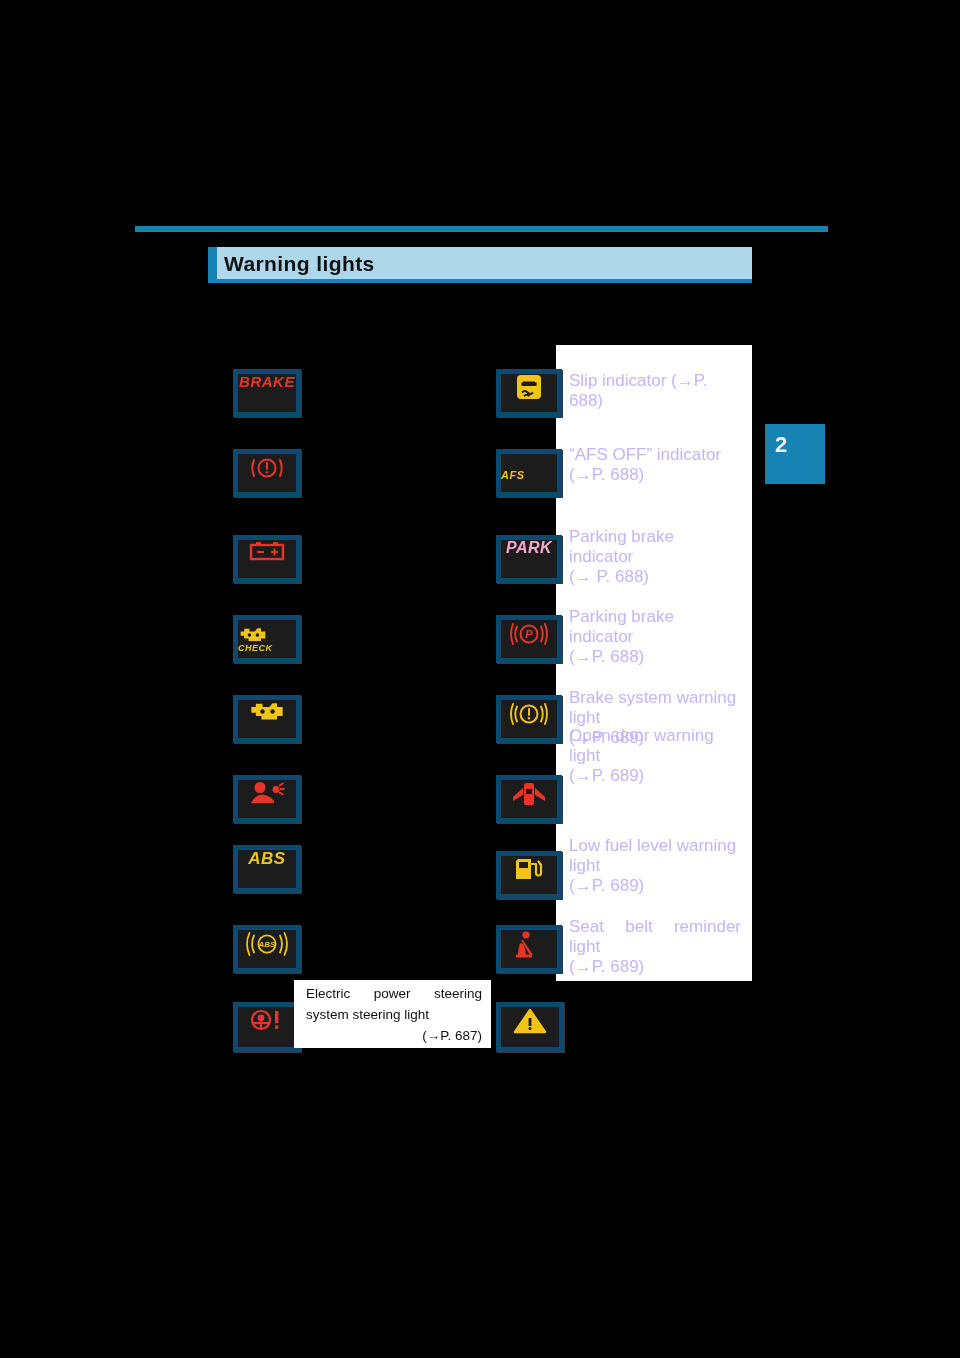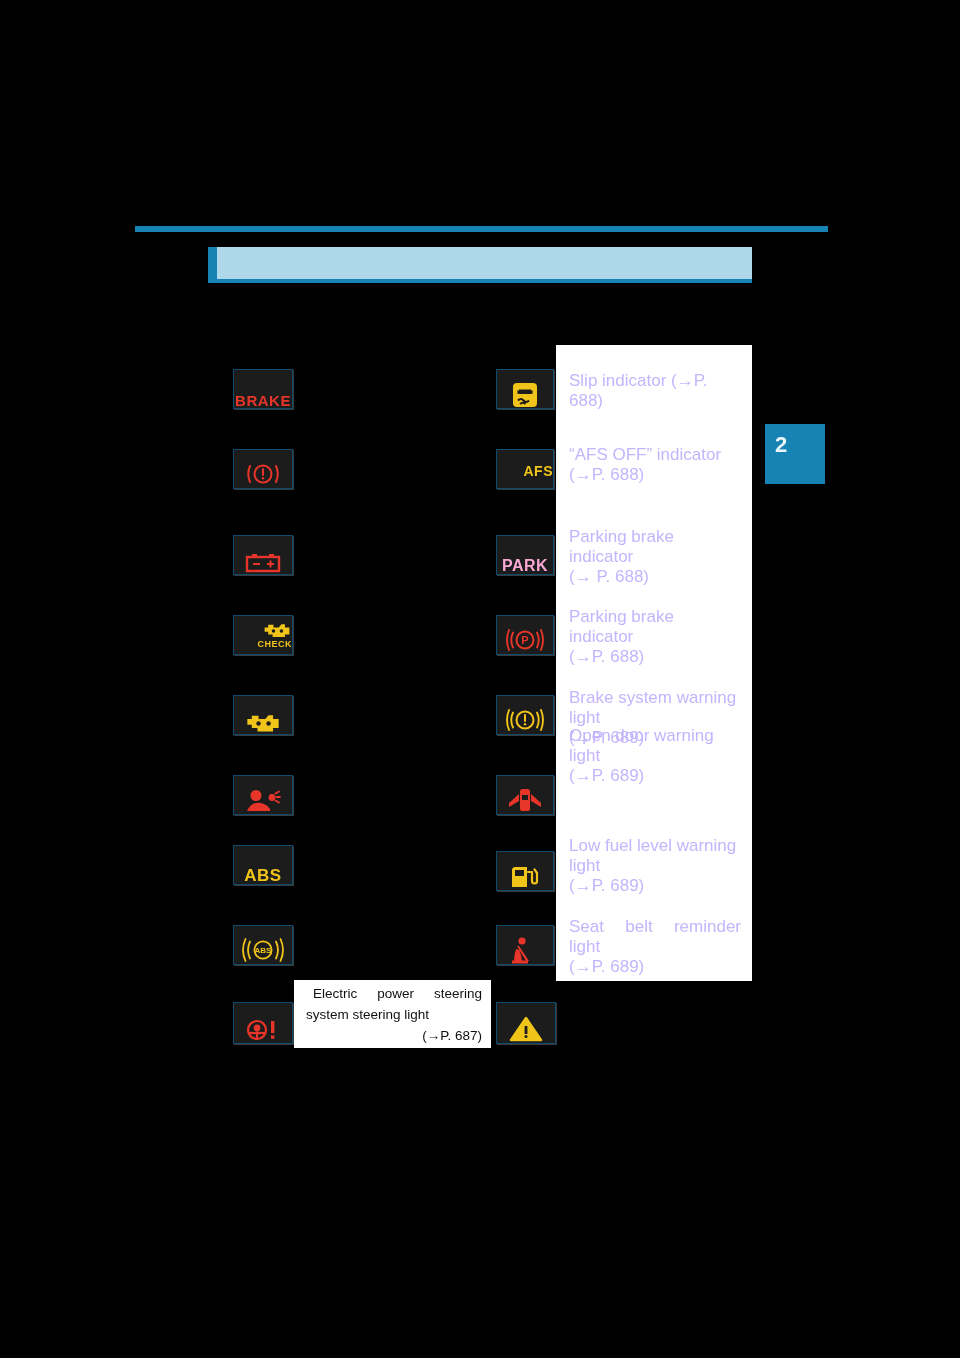--- a/index.html
+++ b/index.html
@@ -33,24 +33,25 @@
   .eps-panel{position:absolute;left:294px;top:980px;width:197px;height:68px;background:#fff;}
   .eps-text{
     position:absolute;left:306px;top:983px;width:176px;
     color:#111;font-size:13.5px;line-height:21px;text-align:justify;
   }
   .eps-text .l3{text-align:right;}
 
   
   .tile{
     position:absolute;background:#1c1c1c;
-    border:1px solid #0c4a6e;
+    border:5px solid #0c4a6e;
     box-shadow:1px 1px 0 #3a3a3a;
-    display:flex;align-items:flex-end;justify-content:center;
+    display:flex;align-items:flex-start;justify-content:center;
     overflow:hidden;
+    font-style:italic;
   }
   .tile-label{font-weight:700;letter-spacing:.5px;line-height:1;}
 
   
   .desc{position:absolute;color:#c4b5fd;font-size:17px;line-height:20px;}
 
   
   .watermark{
     position:absolute;left:683px;top:1318px;
     color:#8a8a8a;font-size:24px;letter-spacing:-.3px;
@@ -58,20 +59,21 @@
 </style>
 </head>
 <body>
 
 <div class="page">
 
   <div class="top-rule"></div>
   <div class="header-bar"></div>
   <div class="header-shadow"></div>
   <div class="header-accent"></div>
+  <div class="header-title">Warning lights</div>
 
   <div class="chapter-tab">
     <span>2</span>
   </div>
 
   <div class="tile" style="left:233px;top:369px;width:58px;height:38px;">
     <span class="tile-label" style="color:#e8352a;font-size:15px;">BRAKE</span>
   </div>
 
   <div class="tile" style="left:233px;top:449px;width:58px;height:38px;">
@@ -142,40 +144,40 @@
       <circle cx="15" cy="11" r="3.4" fill="#e8352a"></circle>
       <path d="M6.6 16 L23.4 16" stroke="#e8352a" stroke-width="2.2"></path>
       <path d="M15 14.4 L15 22" stroke="#e8352a" stroke-width="2.2"></path>
       <rect x="29" y="4" width="3.4" height="12" fill="#e8352a"></rect>
       <rect x="29" y="18.4" width="3.4" height="3.4" fill="#e8352a"></rect>
     </svg>
   </div>
 
   <div class="eps-panel"></div>
   <div class="eps-text">
-    <div style="text-align:justify;text-align-last:justify;margin-left:7px;">Electric power steering</div>
+    <div style="text-align:justify;text-align-last:justify;">Electric power steering</div>
     <div>system steering light</div>
     <div class="l3">(→P. 687)</div>
   </div>
 
   <div class="white-panel"></div>
 
   <div class="tile" style="left:496px;top:369px;width:56px;height:38px;">
     <svg width="26" height="26" viewBox="0 0 26 26" aria-hidden="true">
       <rect x="1" y="1" width="24" height="24" rx="4" fill="#f0c419"></rect>
       <path d="M7 7.5 L19 7.5 L19 12 L7 12 Z" fill="#1c1c1c"></path>
       <rect x="5.4" y="8.4" width="1.8" height="3.4" fill="#1c1c1c"></rect>
       <rect x="18.8" y="8.4" width="1.8" height="3.4" fill="#1c1c1c"></rect>
       <path d="M6 18.5 Q9 15.5 11.5 18.5 Q14 21.5 17 18.5" fill="none" stroke="#1c1c1c" stroke-width="2"></path>
       <path d="M8 22 Q11 19.5 13.5 22" fill="none" stroke="#1c1c1c" stroke-width="2"></path>
     </svg>
   </div>
 
   <div class="tile" style="left:496px;top:449px;width:56px;height:38px;flex-direction:column;line-height:1;">
-    <span class="tile-label" style="color:#f0c419;font-size:14px;margin-top:32px;">AFS</span>
+    <span class="tile-label" style="color:#f0c419;font-size:11px;margin-top:32px;">AFS</span>
     <span class="tile-label" style="color:#f0c419;font-size:10px;margin-top:18px;">OFF</span>
   </div>
 
   <div class="tile" style="left:496px;top:535px;width:56px;height:38px;">
     <span class="tile-label" style="color:#f9a8d4;font-size:16px;">PARK</span>
   </div>
 
   <div class="tile" style="left:496px;top:615px;width:56px;height:38px;">
     <svg width="40" height="28" viewBox="0 0 40 28" aria-hidden="true">
       <circle cx="20" cy="14" r="8.5" fill="none" stroke="#e8352a" stroke-width="2"></circle>

